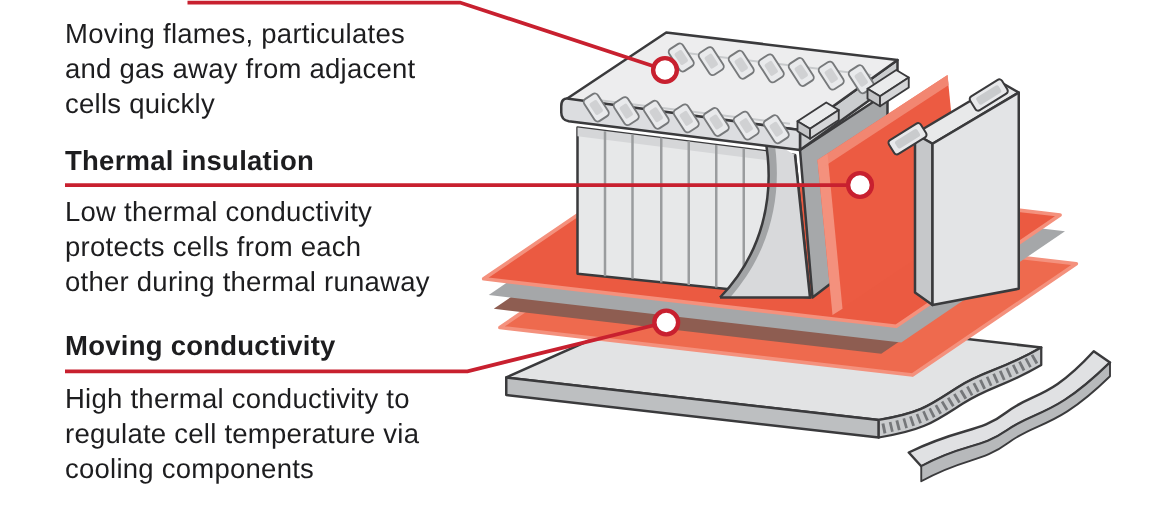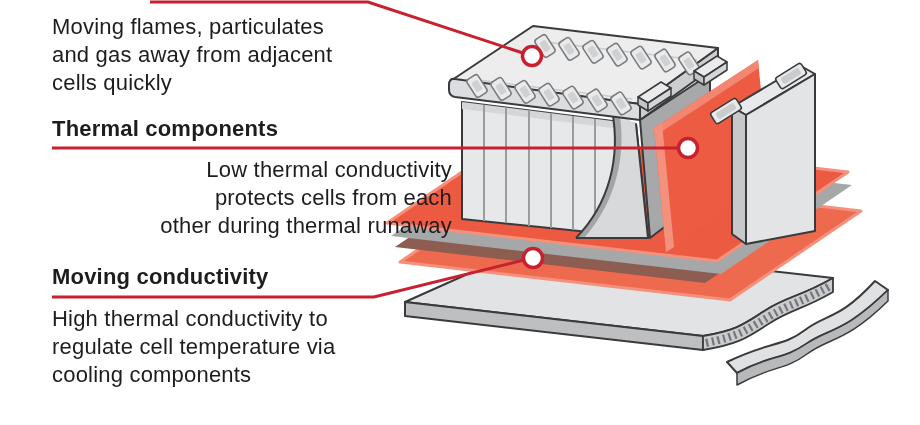--- a/index.html
+++ b/index.html
@@ -11,21 +11,21 @@
     font-family:"Liberation Sans", sans-serif;
   }
   .diagram-svg{position:absolute;left:0;top:0;width:920px;height:425px;}
   .ann{position:absolute;left:52px;width:400px;color:#1d1d1f;z-index:2;}
   .ann-title{font-size:22px;font-weight:bold;line-height:24px;letter-spacing:0.2px;}
   .ann-title:empty{display:none;}
   .ann-body{font-size:22px;line-height:28px;letter-spacing:0.2px;white-space:pre-line;}
   .ann-0{top:13px;}
   .ann-0 .ann-body{margin-top:0;}
   .ann-1{top:117px;}
-  .ann-1 .ann-body{margin-top:15px;text-align:right;}
+  .ann-1 .ann-body{margin-top:15px;}
   .ann-2{top:265px;}
   .ann-2 .ann-body{margin-top:16px;}
 </style>
 </head>
 <body>
 
 <div class="stage">
 
   <svg class="diagram-svg" viewBox="0 0 920 425">
 
@@ -179,21 +179,21 @@
   </svg>
 
   <div class="ann ann-0">
 
     <div class="ann-body">Moving flames, particulates
 and gas away from adjacent
 cells quickly</div>
   </div>
 
   <div class="ann ann-1">
-    <div class="ann-title">Thermal components</div>
+    <div class="ann-title">Thermal insulation</div>
     <div class="ann-body">Low thermal conductivity
 protects cells from each
 other during thermal runaway</div>
   </div>
 
   <div class="ann ann-2">
     <div class="ann-title">Moving conductivity</div>
     <div class="ann-body">High thermal conductivity to
 regulate cell temperature via
 cooling components</div>

